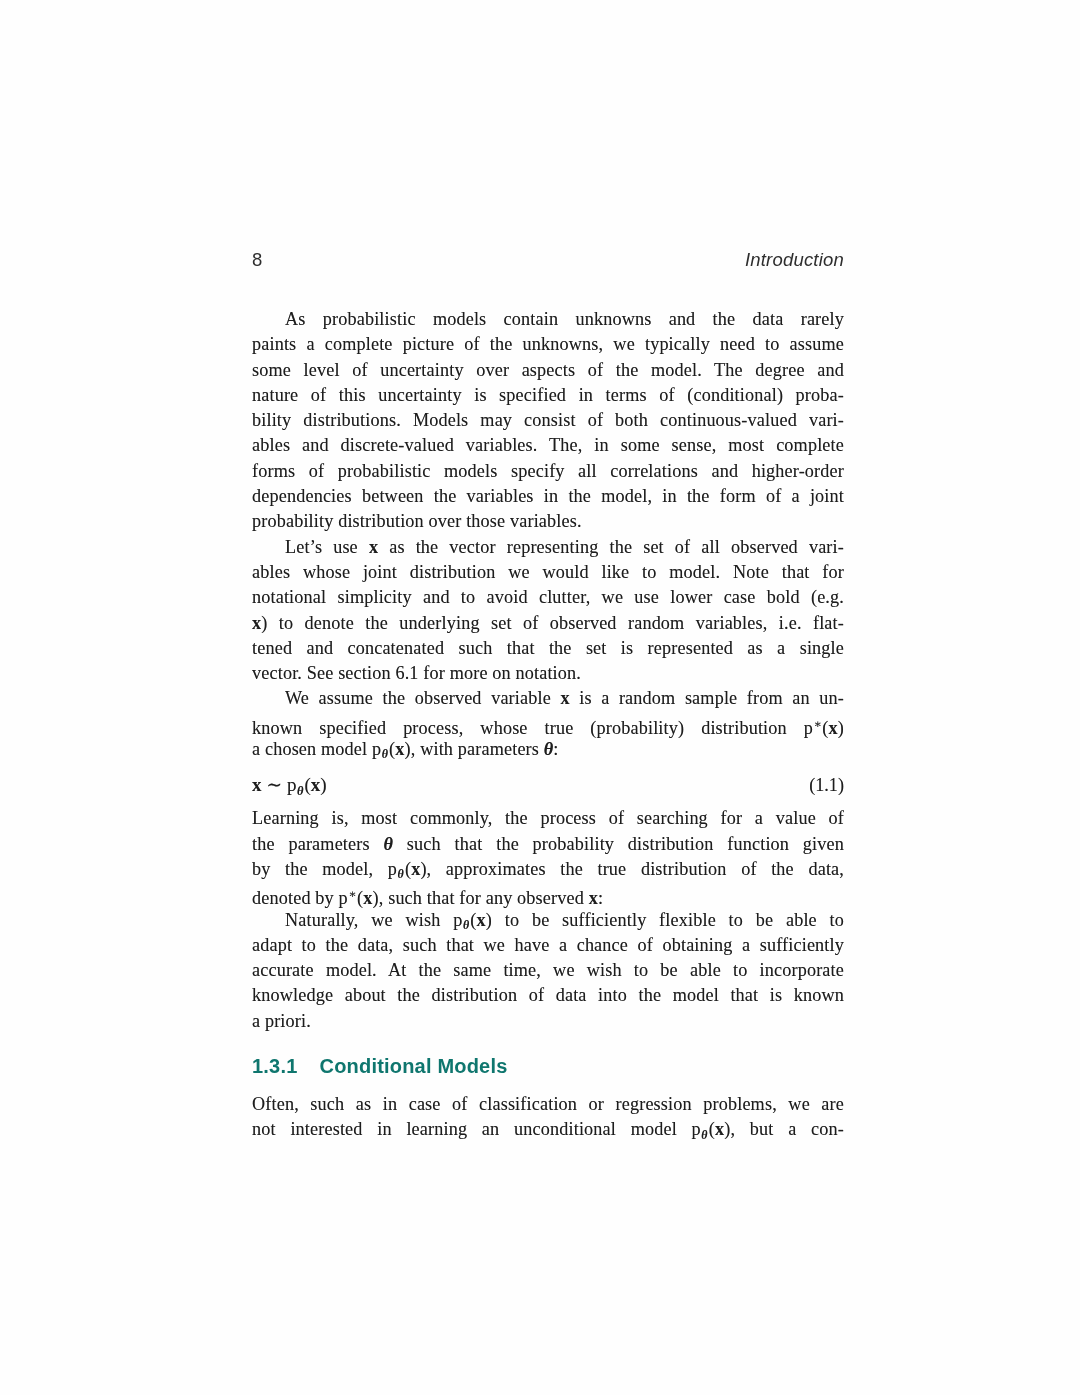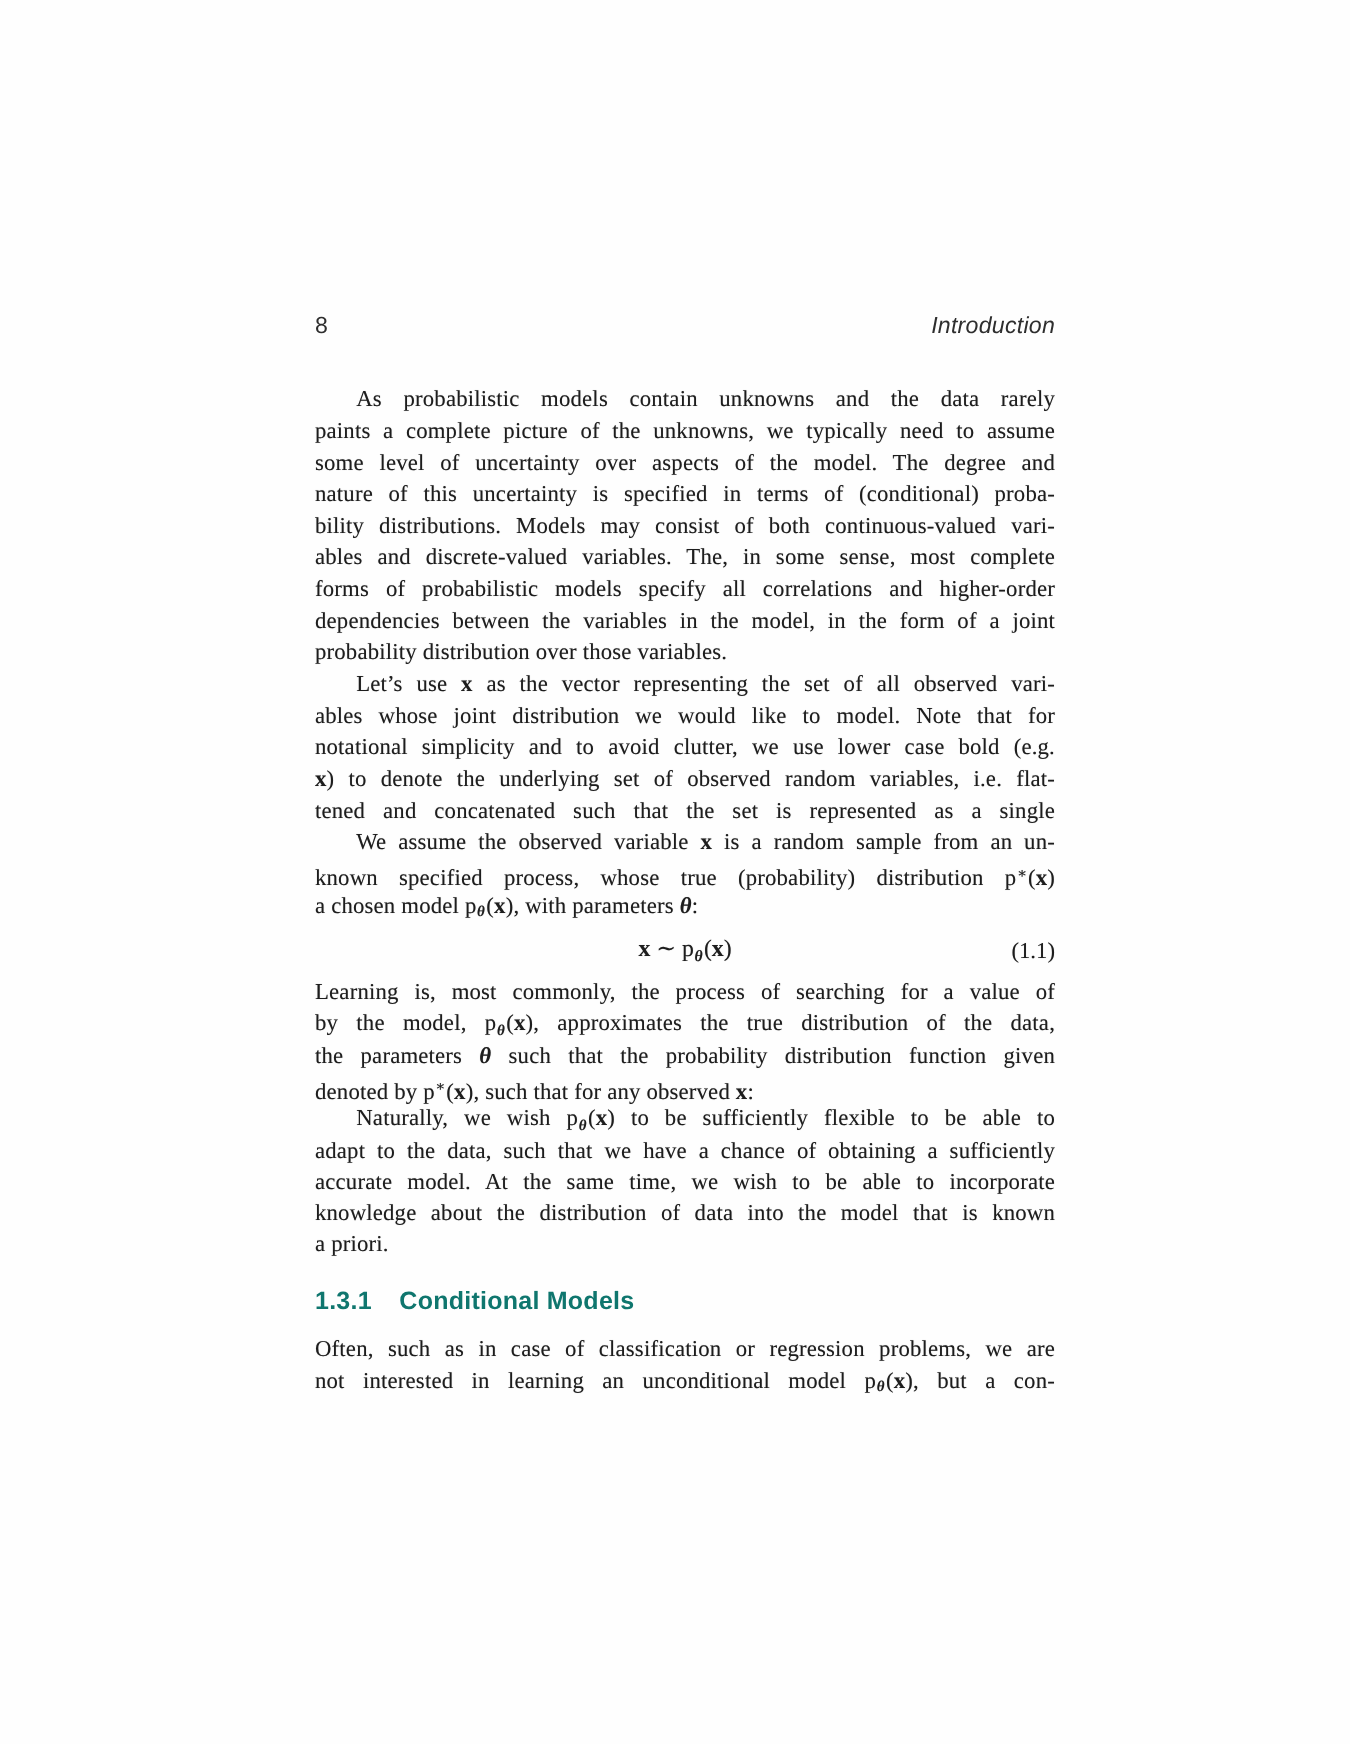--- a/index.html
+++ b/index.html
@@ -37,21 +37,21 @@
     white-space:normal;overflow:visible;
     text-shadow:0 0 0.6px rgba(45,45,45,0.45);
   }
   .line.last{text-align:center;text-align-last:left;}
   .line.indent{text-indent:33px;}
   #p1{margin-top:36px;}
   #p6{margin-top:14px;}
   
   .equation{
     position:relative;height:28px;line-height:28px;
-    text-align:center;font-size:19px;
+    font-size:19px;
     text-shadow:0 0 0.6px rgba(45,45,45,0.45);
   }
   #eq1{margin:9px 0 7px;}
   #eq2{margin:7px 0 9px;}
   .eq-tag{position:absolute;right:0;top:0;font-size:18.2px;}
   
   .heading{
     font-family:"Liberation Sans","DejaVu Sans",sans-serif;
     font-weight:700;font-size:20px;
     height:24px;line-height:24px;color:#0f766e;
@@ -86,31 +86,32 @@
           <div class="line"><span class="s-r">forms of probabilistic models specify all correlations and higher-order</span></div>
           <div class="line"><span class="s-r">dependencies between the variables in the model, in the form of a joint</span></div>
           <div class="line last"><span class="s-r">probability distribution over those variables.</span></div>
         </div>
         <div class="para" id="p2">
           <div class="line indent"><span class="s-r">Let’s use </span><span class="s-b">x</span><span class="s-r"> as the vector representing the set of all observed vari-</span></div>
           <div class="line"><span class="s-r">ables whose joint distribution we would like to model. Note that for</span></div>
           <div class="line"><span class="s-r">notational simplicity and to avoid clutter, we use lower case bold (e.g.</span></div>
           <div class="line"><span class="s-b">x</span><span class="s-r">) to denote the underlying set of observed random variables, i.e. flat-</span></div>
           <div class="line"><span class="s-r">tened and concatenated such that the set is represented as a single</span></div>
+          <div class="line last"><span class="s-r">vector. See section 6.1 for more on notation.</span></div>
         </div>
         <div class="para" id="p3">
           <div class="line indent"><span class="s-r">We assume the observed variable </span><span class="s-b">x</span><span class="s-r"> is a random sample from an </span><span class="s-i">un-</span></div>
           <div class="line"><span class="s-i">known specified process</span><span class="s-r">, whose true (probability) distribution </span><span class="s-mi">p</span><span class="s-sup">∗</span><span class="s-r">(</span><span class="s-b">x</span><span class="s-r">)</span></div>
           <div class="line last"><span class="s-r">a chosen model </span><span class="s-mi">p</span><span class="s-sub">θ</span><span class="s-r">(</span><span class="s-b">x</span><span class="s-r">), with parameters </span><span class="s-bi">θ</span><span class="s-r">:</span></div>
         </div>
         <div class="equation" id="eq1"><span><span class="s-b">x</span><span class="s-r"> ∼ </span><span class="s-mi">p</span><span class="s-sub">θ</span><span class="s-r">(</span><span class="s-b">x</span><span class="s-r">)</span></span><span class="eq-tag">(1.1)</span></div>
         <div class="para" id="p4">
           <div class="line"><span class="s-i">Learning</span><span class="s-r"> is, most commonly, the process of searching for a value of</span></div>
+          <div class="line"><span class="s-r">the parameters </span><span class="s-bi">θ</span><span class="s-r"> such that the probability distribution function given</span></div>
           <div class="line"><span class="s-r">by the model, </span><span class="s-mi">p</span><span class="s-sub">θ</span><span class="s-r">(</span><span class="s-b">x</span><span class="s-r">), approximates the true distribution of the data,</span></div>
-          <div class="line"><span class="s-r">the parameters </span><span class="s-bi">θ</span><span class="s-r"> such that the probability distribution function given</span></div>
           <div class="line last"><span class="s-r">denoted by </span><span class="s-mi">p</span><span class="s-sup">∗</span><span class="s-r">(</span><span class="s-b">x</span><span class="s-r">), such that for any observed </span><span class="s-b">x</span><span class="s-r">:</span></div>
         </div>
         <div class="para" id="p5">
           <div class="line indent"><span class="s-r">Naturally, we wish </span><span class="s-mi">p</span><span class="s-sub">θ</span><span class="s-r">(</span><span class="s-b">x</span><span class="s-r">) to be sufficiently </span><span class="s-i">flexible</span><span class="s-r"> to be able to</span></div>
           <div class="line"><span class="s-r">adapt to the data, such that we have a chance of obtaining a sufficiently</span></div>
           <div class="line"><span class="s-r">accurate model. At the same time, we wish to be able to incorporate</span></div>
           <div class="line"><span class="s-r">knowledge about the distribution of data into the model that is known</span></div>
           <div class="line last"><span class="s-r">a priori.</span></div>
         </div>
         <div class="heading" id="h131"><span class="h-num">1.3.1</span><span class="h-title">Conditional Models</span></div>

